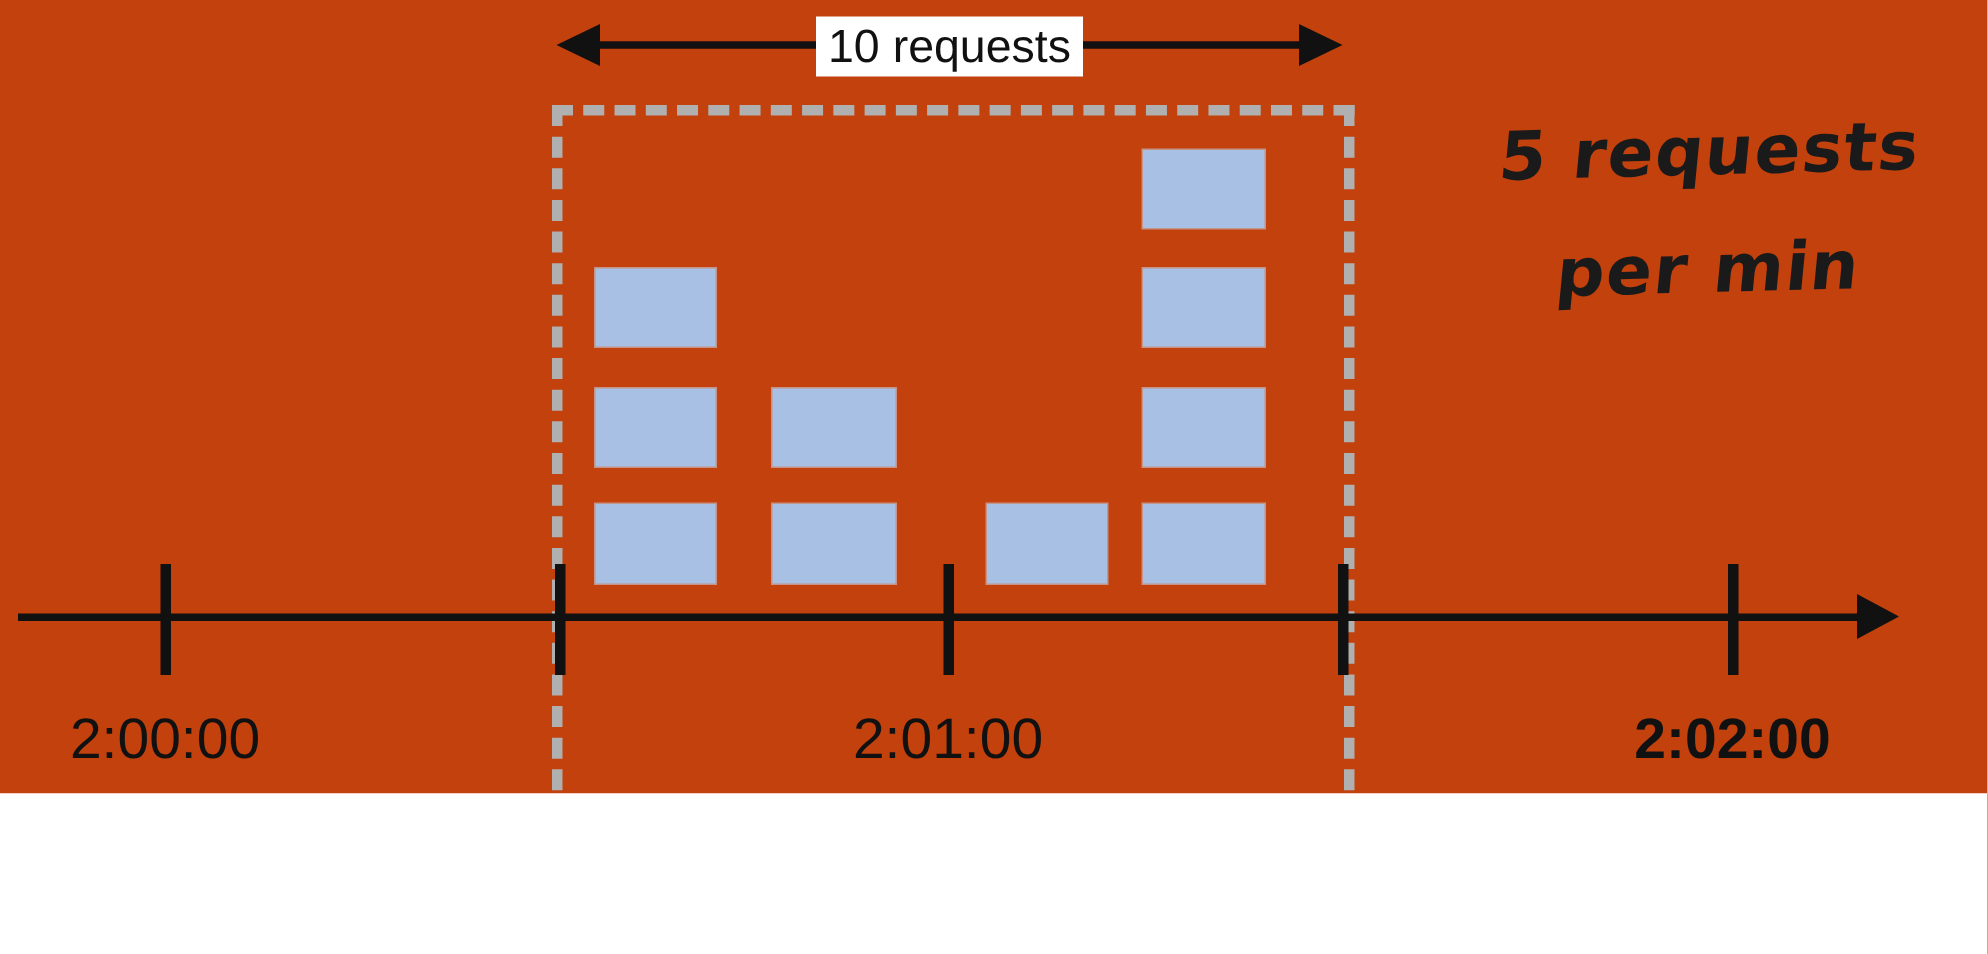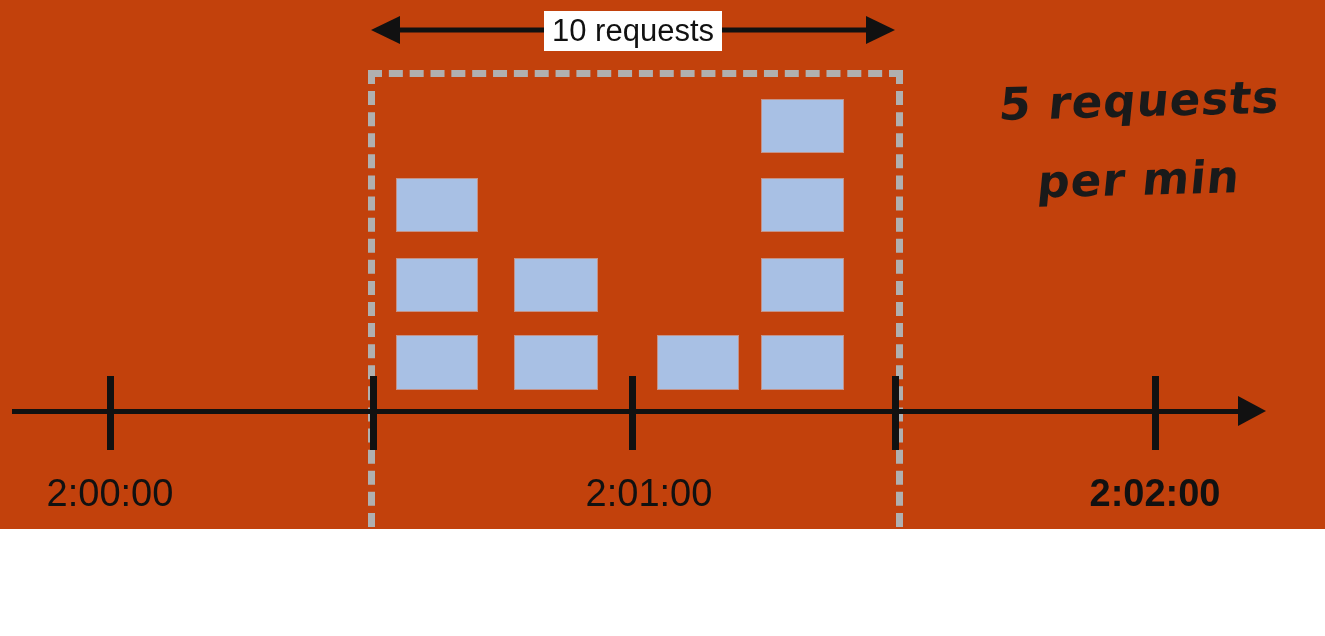--- a/index.html
+++ b/index.html
@@ -175,21 +175,21 @@
   <div class="axis-line"></div>
   <div class="axis-arrowhead"></div>
 
   <div class="axis-tick" style="left:107px;"></div>
   <div class="axis-tick" style="left:370px;"></div>
   <div class="axis-tick" style="left:629px;"></div>
   <div class="axis-tick" style="left:892px;"></div>
   <div class="axis-tick" style="left:1152px;"></div>
 
   <div class="axis-tick-label" style="left:110px;">2:00:00</div>
-  <div class="axis-tick-label" style="left:632px;margin-left:17px;">2:01:00</div>
+  <div class="axis-tick-label" style="left:632px;">2:01:00</div>
   <div class="axis-tick-label" style="left:1155px;font-weight:bold;">2:02:00</div>
 
   <div class="handwritten-note">
     <span class="hw-line-1">5 requests</span>
     <span class="hw-line-2">per min</span>
   </div>
 
 
 
 </div>

